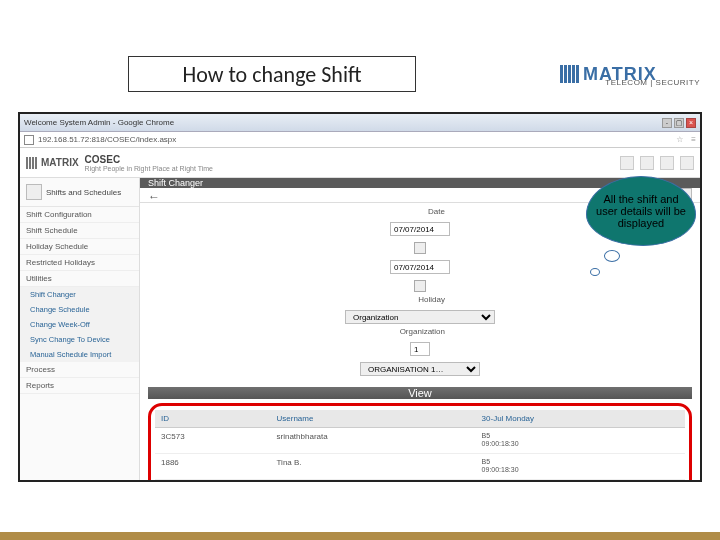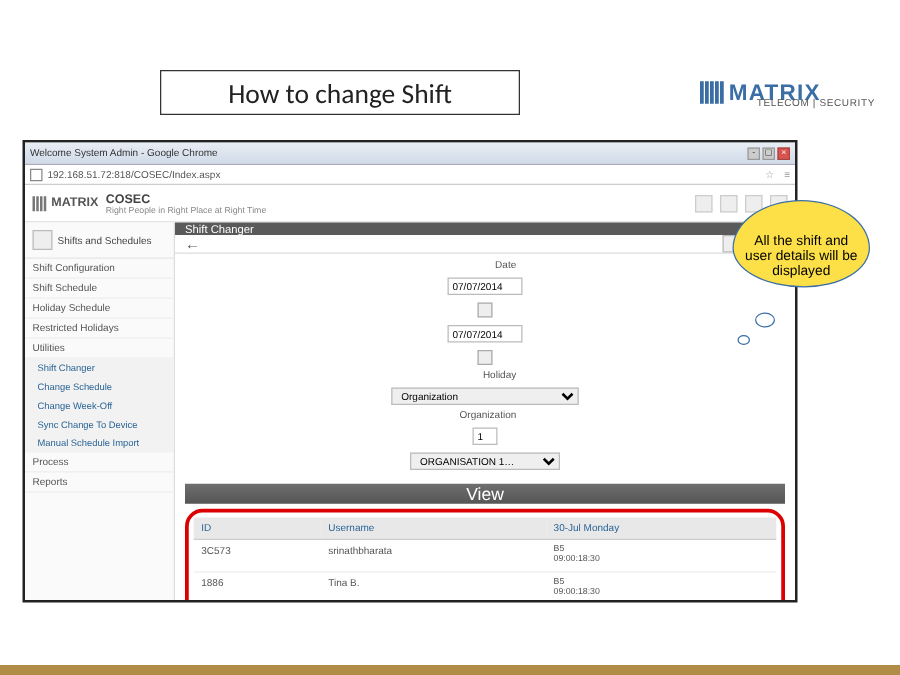--- a/index.html
+++ b/index.html
@@ -5,21 +5,21 @@
   * { box-sizing: border-box; margin: 0; padding: 0; }
   body { width: 720px; height: 540px; font-family: Arial, sans-serif; background: #fff; position: relative; }
   .slide { width: 720px; height: 540px; position: relative; border-bottom: 8px solid #b08c47; }
   .title-box { position: absolute; top: 56px; left: 128px; width: 288px; height: 36px; border: 1.5px solid #333; display: flex; align-items: center; justify-content: center; }
   .title-box span { font-size: 22px; font-family: Calibri, Arial, sans-serif; color: #222; }
   .brand-logo { position: absolute; top: 56px; right: 20px; width: 140px; height: 36px; display: flex; align-items: center; gap: 4px; }
   .brand-logo .bars { display: flex; gap: 1px; }
   .brand-logo .bars div { width: 3px; height: 18px; background: #3a6ea5; }
   .brand-logo .txt { font-weight: bold; font-size: 18px; color: #3a6ea5; letter-spacing: 1px; }
   .brand-sub { position: absolute; top: 78px; right: 20px; font-size: 8px; color: #555; letter-spacing: 0.5px; }
-  .frame { position: absolute; top: 112px; left: 18px; width: 620px; height: 370px; border: 2px solid #222; background: #fff; overflow: hidden; }
+  .frame { position: absolute; top: 112px; left: 18px; width: 684px; height: 370px; border: 2px solid #222; background: #fff; overflow: hidden; }
   .chrome-bar { height: 18px; background: linear-gradient(#e8eef5,#d0dae8); border-bottom: 1px solid #aab; display: flex; align-items: center; font-size: 8px; color: #333; padding: 0 4px; justify-content: space-between; }
   .chrome-bar .wc { display: flex; gap: 2px; }
   .chrome-bar .wc div { width: 10px; height: 10px; background: #ccc; border: 1px solid #999; font-size: 7px; text-align: center; line-height: 8px; }
   .chrome-bar .wc .close { background: #d9534f; color: #fff; border-color: #a94442; }
   .url-bar { height: 16px; border-bottom: 1px solid #ccc; display: flex; align-items: center; font-size: 8px; color: #555; padding: 0 4px; gap: 4px; }
   .url-bar .page-icon { width: 10px; height: 10px; border: 1px solid #888; }
   .url-bar .star { margin-left: auto; color: #999; }
   .app-header { height: 30px; border-bottom: 1px solid #ddd; display: flex; align-items: center; padding: 0 6px; gap: 6px; }
   .app-header .mlogo { display: flex; align-items: center; gap: 4px; }
   .app-header .mbars { display: flex; gap: 1px; }
@@ -45,27 +45,27 @@
   .filters { padding: 4px 8px; font-size: 8px; color: #555; }
   .frow { display: flex; align-items: center; justify-content: flex-end; gap: 6px; margin-bottom: 3px; flex-direction: column; }
   .frow label { width: 50px; text-align: right; }
   .frow input, .frow select { height: 14px; font-size: 8px; border: 1px solid #bbb; padding: 0 3px; }
   .frow .date-in { width: 60px; }
   .frow .calicn { width: 12px; height: 12px; border: 1px solid #aaa; background: #eee; }
   .frow select { width: 150px; }
   .org-row { display: flex; align-items: center; justify-content: flex-end; gap: 6px; }
   .org-row .og { width: 20px; height: 14px; border: 1px solid #bbb; }
   .org-row select { width: 120px; }
-  .view-bar { height: 18px; background: linear-gradient(#6f6f6f,#555); color: #fff; font-size: 14px; display: flex; align-items: center; justify-content: center; margin: 4px 8px 0; }
+  .view-bar { height: 18px; background: linear-gradient(#6f6f6f,#555); color: #fff; font-size: 11px; display: flex; align-items: center; justify-content: center; margin: 4px 8px 0; }
   .table-wrap { margin: 4px 8px 24px; border: 3px solid #d00; border-radius: 14px; padding: 4px; position: relative; }
   .tbl { width: 100%; font-size: 8px; color: #555; border-collapse: collapse; }
   .tbl th { background: #e8e8e8; color: #2a6496; text-align: left; padding: 4px 6px; font-weight: normal; border-bottom: 1px solid #ccc; }
   .tbl td { padding: 4px 6px; border-bottom: 1px solid #eee; vertical-align: top; }
   .tbl .shiftcell { font-size: 7px; line-height: 1.2; }
-  .callout { position: absolute; top: 160px; right: 24px; width: 110px; height: 70px; background: #fde047; border: 1.5px solid #3a6ea5; border-radius: 50% 50% 48% 52% / 55% 55% 45% 45%; display: flex; align-items: flex-end; justify-content: center; text-align: center; font-size: 11px; padding: 6px; z-index: 10; }
+  .callout { position: absolute; top: 176px; right: 24px; width: 110px; height: 70px; background: #0f766e; border: 1.5px solid #3a6ea5; border-radius: 50% 50% 48% 52% / 55% 55% 45% 45%; display: flex; align-items: center; justify-content: center; text-align: center; font-size: 11px; padding: 6px; z-index: 10; }
   .cb1 { position: absolute; top: 250px; right: 100px; width: 16px; height: 12px; border: 1.5px solid #3a6ea5; border-radius: 50%; background: #fff; z-index: 10; }
   .cb2 { position: absolute; top: 268px; right: 120px; width: 10px; height: 8px; border: 1.5px solid #3a6ea5; border-radius: 50%; background: #fff; z-index: 10; }
 </style>
 </head>
 <body>
 
 <div class="slide">
   <div class="title-box">
     <span>How to change Shift</span>
   </div>

